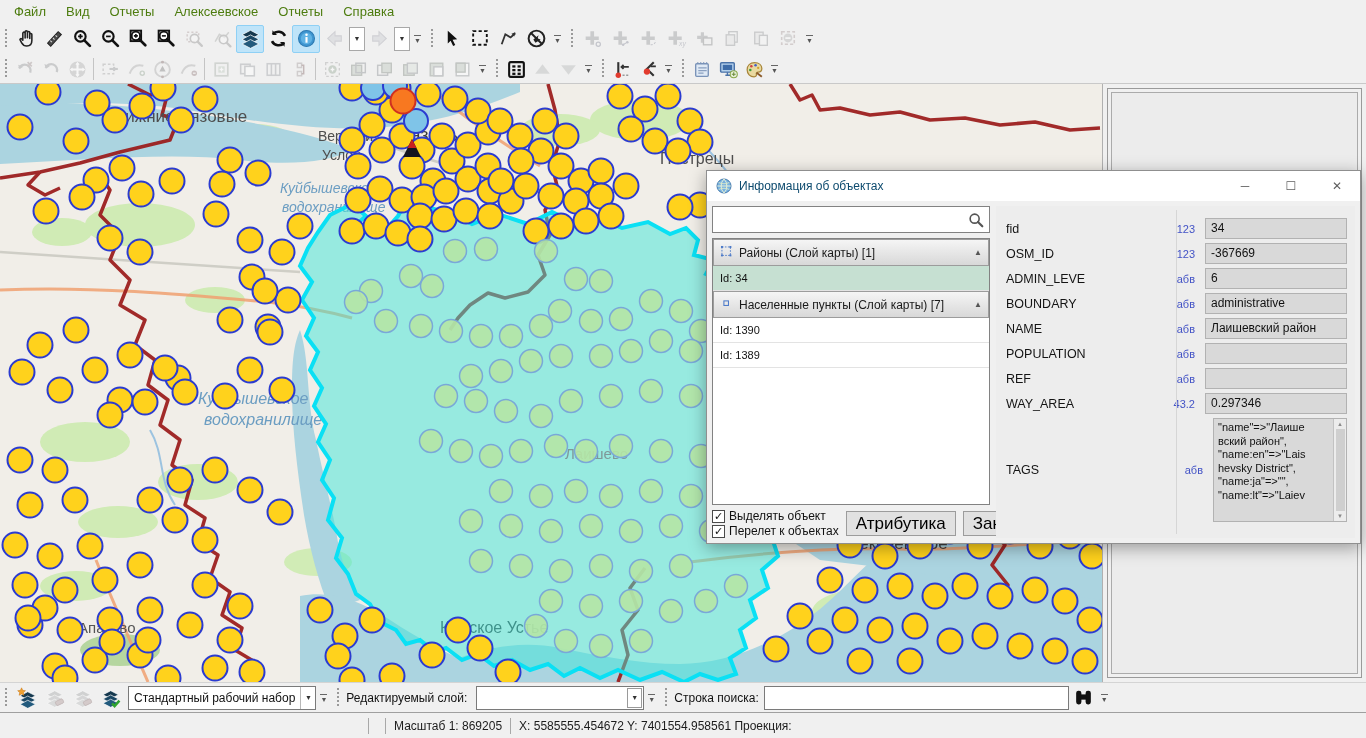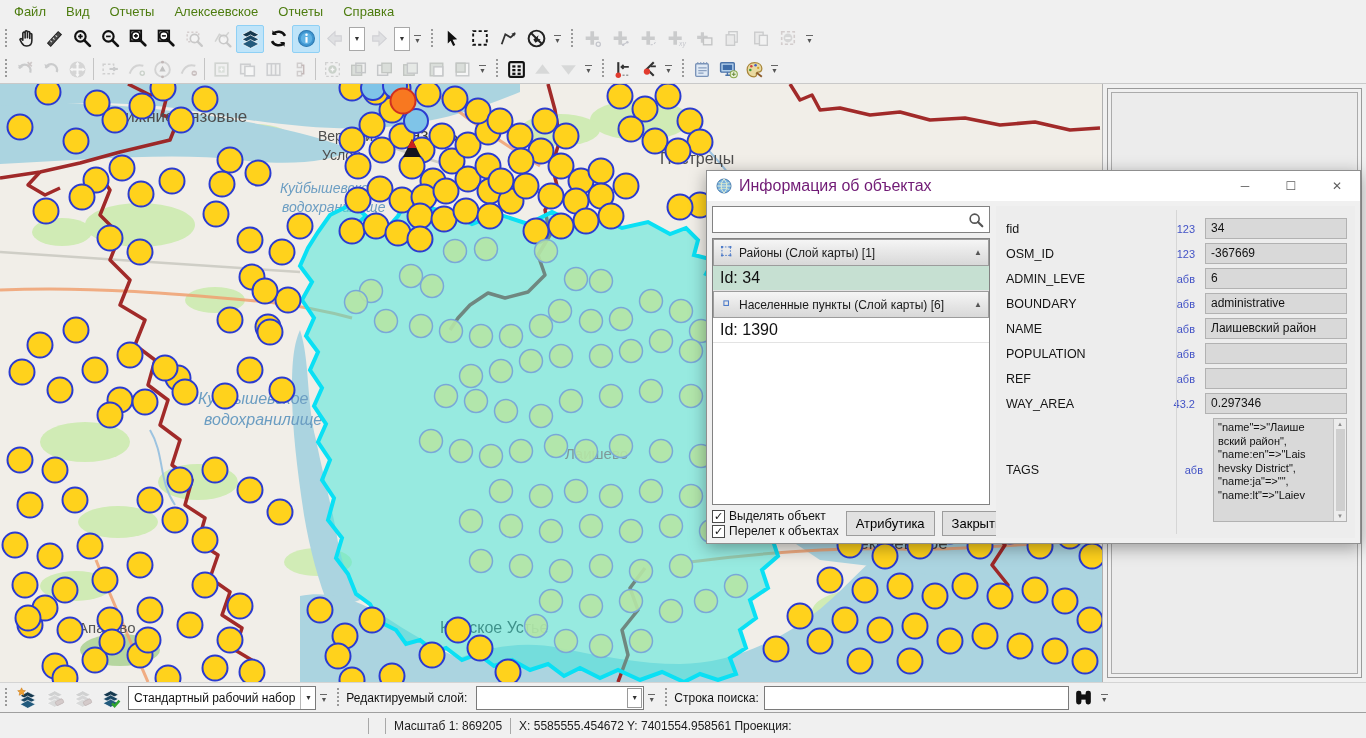--- a/index.html
+++ b/index.html
@@ -37,39 +37,39 @@
   .map-wrap svg { display:block; }
   .right-panel { width:264px; height:598px; background:#f0f0f0; border-left:1px solid #b0b0b0; padding:4px; }
   .rp-outer { height:100%; border:1px solid #9a9a9a; padding:3px; background:#f0f0f0; }
   .rp-inner { height:100%; border:1px solid #ababab; background:#ececec; }
 
   
   .dialog { position:absolute; left:706px; top:86px; width:655px; height:374px; background:#f0f0f0;
     border:1px solid #8f8f8f; box-shadow:0 4px 16px rgba(0,0,0,.35); display:flex; flex-direction:column; z-index:20; }
   .dlg-title { height:30px; background:#fff; display:flex; align-items:center; padding-left:8px; flex:0 0 auto; }
   .dlg-title .ic { display:flex; margin-right:6px; }
-  .dlg-title-text { font-size:16px; color:#701a75; flex:1; }
+  .dlg-title-text { font-size:12px; color:#0c4a6e; flex:1; }
   .dlg-ctl { width:46px; height:30px; display:flex; align-items:center; justify-content:center; color:#5f5f5f; font-size:12px; }
   .dlg-body { flex:1; display:flex; padding:5px; gap:6px; overflow:hidden; }
   .dlg-left { width:278px; display:flex; flex-direction:column; }
   .search-box { height:27px; background:#fff; border:1px solid #828282; display:flex; align-items:center; margin-bottom:5px; flex:0 0 auto; }
   .search-box input { flex:1; border:none; outline:none; height:100%; padding:0 6px; font-size:12px; font-family:inherit; background:transparent; }
   .search-box .ic { display:flex; margin-right:4px; }
   .tree { flex:1; background:#fff; border:1px solid #828282; overflow:hidden; }
   .tree-header { height:27px; background:linear-gradient(#f5f5f5,#d8d8d8); border:1px solid #9c9c9c;
     display:flex; align-items:center; padding:0 6px; gap:6px; font-size:12px; color:#1a1a1a; }
   .tree-header .arrow { margin-left:auto; font-size:8px; color:#555; }
-  .tree-item { height:25px; display:flex; align-items:center; padding:0 7px; border-bottom:1px solid #e3e3e3; font-size:16px; background:#fff; }
+  .tree-item { height:25px; display:flex; align-items:center; padding:0 7px; border-bottom:1px solid #e3e3e3; font-size:11px; background:#fff; }
   .tree-item.selected { background:#c6e0d2; }
   .dlg-left-bottom { display:flex; align-items:center; margin-top:4px; flex:0 0 auto; }
   .checks { display:flex; flex-direction:column; gap:1px; width:128px; }
   .chk-row { display:flex; align-items:center; gap:4px; font-size:12px; white-space:nowrap; }
   .chk-box { width:13px; height:13px; background:#fff; border:1px solid #4a4a4a; display:flex; align-items:center; justify-content:center;
     font-size:11px; line-height:11px; color:#111; flex:0 0 auto; }
-  .dlg-btn { background:#e1e1e1; border:1px solid #9c9c9c; height:25px; padding:0 9px; font-size:13px; font-family:inherit; margin-left:7px; white-space:nowrap; }
+  .dlg-btn { background:#e1e1e1; border:1px solid #9c9c9c; height:25px; padding:0 9px; font-size:17px; font-family:inherit; margin-left:7px; white-space:nowrap; }
   .dlg-right { flex:1; background:#ededed; padding:12px 8px 4px 10px; position:relative; overflow:hidden; }
   .attr-col-sep { position:absolute; top:4px; bottom:4px; right:178px; width:1px; background:#d6d6d6; }
   .attr-row { display:flex; align-items:center; margin-bottom:4px; min-height:21px; }
   .attr-name { flex:1; font-size:12.5px; color:#141414; }
   .attr-type { width:34px; text-align:right; padding-right:10px; color:#4353c6; font-size:11px; flex:0 0 auto; }
   .attr-val { width:142px; height:21px; background:#d9d9d9; border:1px solid #b2b2b2; font-size:12px; padding:2px 5px; flex:0 0 auto;
     white-space:nowrap; overflow:hidden; }
   .attr-tags { width:134px; height:104px; background:#d9d9d9; border:1px solid #b2b2b2; display:flex; flex:0 0 auto; }
   .tags-text { flex:1; font-size:11px; line-height:13.5px; padding:2px 1px 2px 4px; white-space:pre-line; overflow:hidden; }
   .tags-scroll { width:13px; background:#ececec; border-left:1px solid #c2c2c2; display:flex; flex-direction:column; align-items:center;
@@ -997,24 +997,25 @@
                     <rect x="14.5" y="14.5" width="3" height="3" fill="#4a78c8"></rect>
                   </svg></span>
                 <span>Районы (Слой карты) [1]</span>
                 <span class="arrow">▲</span>
               </div>
               <div class="tree-item selected">Id: 34</div>
               <div class="tree-header">
                 <span class="ic"><svg viewBox="0 0 20 20" width="13" height="13">
                     <rect x="6" y="6" width="7" height="7" fill="none" stroke="#4a78c8" stroke-width="1.6"></rect>
                   </svg></span>
-                <span>Населенные пункты (Слой карты) [6]</span>
+                <span>Населенные пункты (Слой карты) [7]</span>
                 <span class="arrow">▲</span>
               </div>
               <div class="tree-item">Id: 1390</div>
+              <div class="tree-item">Id: 1389</div>
             </div>
           <div class="dlg-left-bottom">
             <div class="checks" id="dlg-checks">
                 <div class="chk-row">
                   <span class="chk-box">✓</span>
                   <span>Выделять объект</span>
                 </div>
                 <div class="chk-row">
                   <span class="chk-box">✓</span>
                   <span>Перелет к объектах</span>

